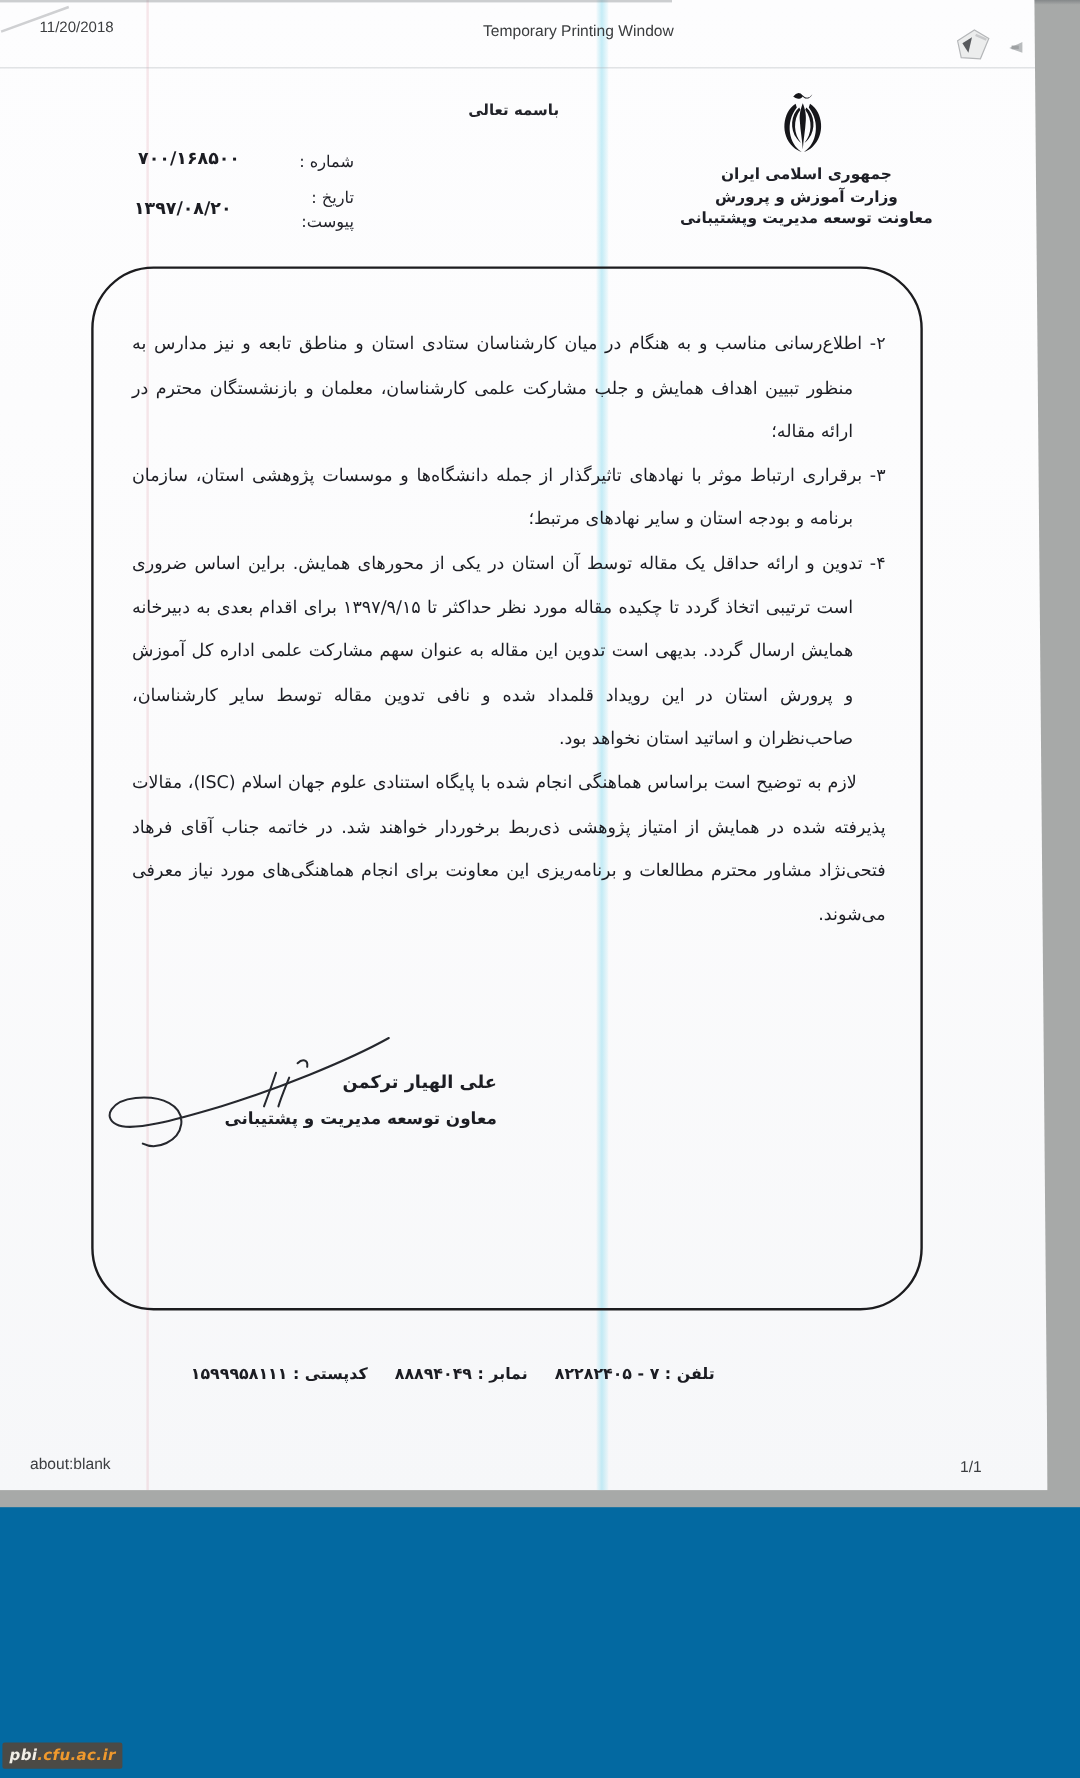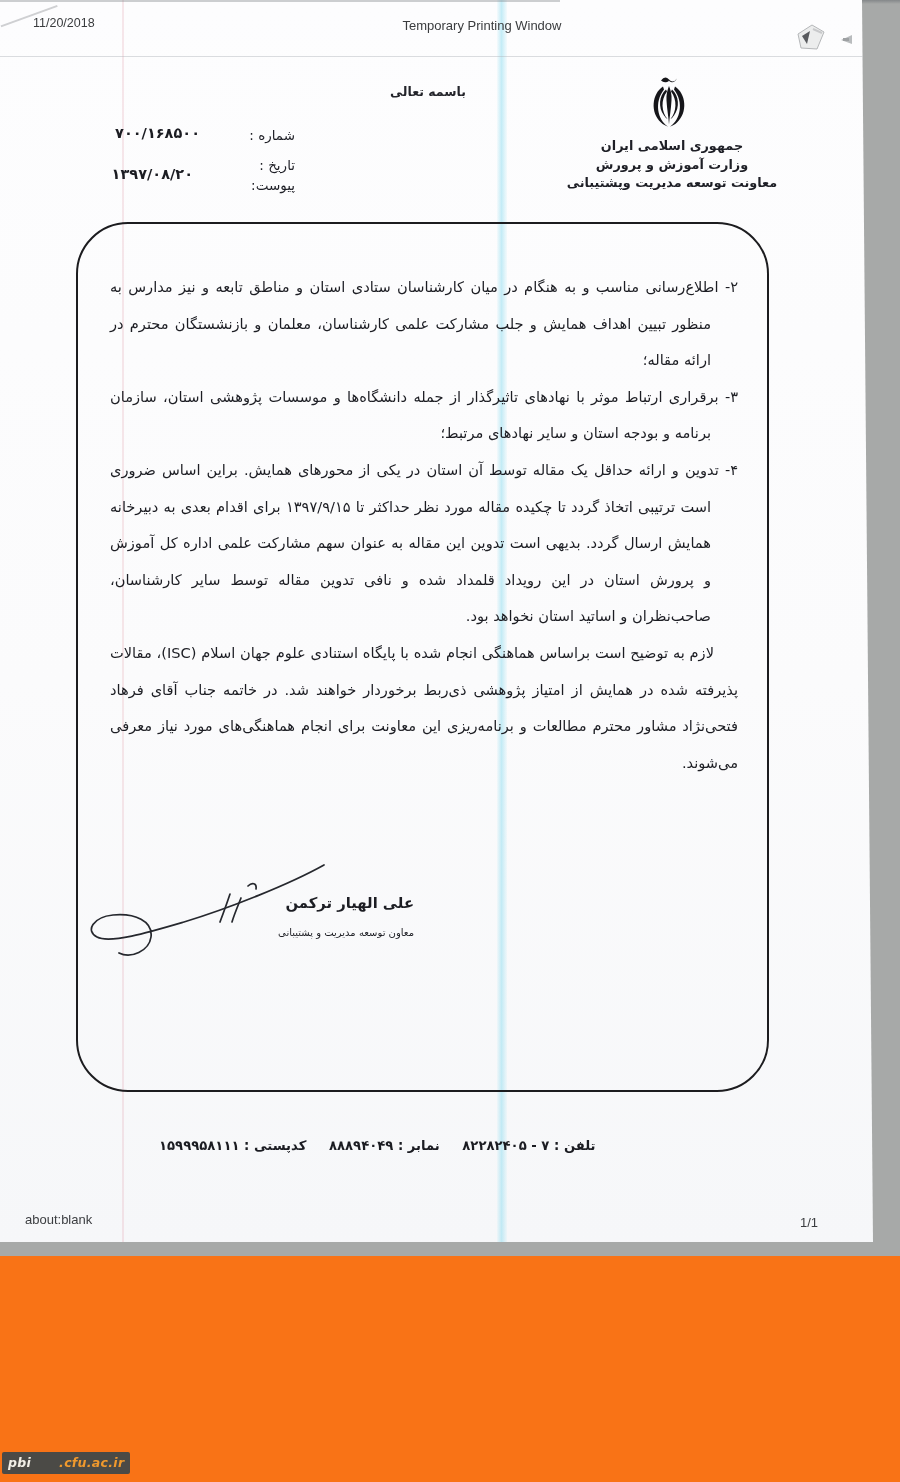--- a/index.html
+++ b/index.html
@@ -1,17 +1,17 @@
 <!DOCTYPE html>
 <html><head>
 <meta charset="utf-8">
 <style>
   html,body{margin:0;padding:0;background:#e8e8e8;}
   .screen{
-    position:relative;width:900px;height:1482px;background:#f97316;
+    position:relative;width:900px;height:1482px;background:#0369a1;
     overflow:hidden;font-family:"DejaVu Sans",sans-serif;
     margin:0 auto;
   }
   
   .scan-bg{position:absolute;left:0;top:0;width:900px;height:1256px;background:#a7a9a8;}
   .scan-bg::before{content:"";position:absolute;left:0;top:0;width:100%;height:4px;
     background:linear-gradient(180deg,rgba(90,95,100,.45),rgba(90,95,100,0));}
   
   .paper{
     position:absolute;left:0;top:0;width:900px;height:1242px;
@@ -52,32 +52,32 @@
   
   .body-text{position:absolute;left:110px;top:269px;width:628px;direction:rtl;
     font-size:14.6px;line-height:36.6px;color:#1c1d23;text-align:justify;}
   .body-text p{margin:0;}
   .body-text p.item{padding-right:27px;text-indent:-27px;}
   .body-text p.closing{text-indent:24px;}
   
   .sig-svg{position:absolute;left:78px;top:856px;}
   .sig-text{position:absolute;left:168px;top:888px;width:246px;direction:rtl;text-align:right;color:#1c1d23;}
   .sig-name{font-size:14.8px;font-weight:700;line-height:30px;}
-  .sig-title{font-size:10px;font-weight:400;line-height:30px;}
+  .sig-title{font-size:14px;font-weight:700;line-height:30px;}
   
   .footer-address{position:absolute;left:95px;top:1101px;width:655px;text-align:center;direction:rtl;
     font-size:12.3px;font-weight:700;color:#1c1d23;}
   .footer-contact{position:absolute;left:150px;top:1138px;width:545px;text-align:left;direction:rtl;
     font-size:13.2px;font-weight:700;color:#1b1c22;}
   .footer-contact span{margin:0 9px;}
   
   .watermark{position:absolute;left:2px;top:1452px;background:#4b4a46;border-radius:2px;
     padding:3px 6px 4px 6px;font-size:12.5px;font-weight:700;font-style:italic;letter-spacing:.3px;}
   .wm-a{color:#f2efe6;}
-  .wm-b{color:#f0992d;padding-left:28px;}
+  .wm-b{color:#f0992d;}
 </style>
 </head>
 <body>
 
 <div class="screen">
 
   <div class="scan-bg"></div>
 
   <div class="paper">
 

